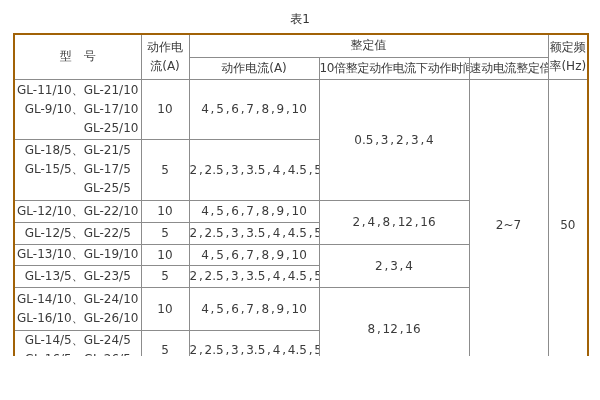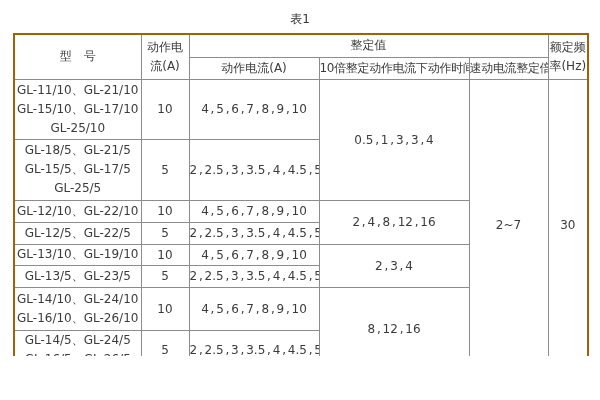--- a/index.html
+++ b/index.html
@@ -64,21 +64,21 @@
     letter-spacing: -0.3px;
   }
   td.nums {
     font-size: 11.5px;
     white-space: nowrap;
     word-spacing: -2px;
   }
   td.model-cell { font-size: 11.5px; }
   .model-block {
     display: inline-block;
-    text-align: center;
+    text-align: right;
     line-height: 19px;
     white-space: nowrap;
   }
   .model-block span { display: block; }
   td.single-model .model-block { text-align: center; }
 </style>
 </head>
 <body>
 
 <div class="page">
@@ -106,29 +106,29 @@
     <tr style="height:22px">
       <td class="hdr">动作电流(A)</td>
       <td class="hdr hdr-small">10倍整定动作电流下动作时间(S)</td>
       <td class="hdr hdr-mult">速动电流整定倍数</td>
     </tr>
 
     <tr style="height:60px">
       <td class="model-cell">
         <div class="model-block">
           <span>GL-11/10、GL-21/10</span>
-          <span>GL-15/10、GL-17/10</span>
+          <span>GL-9/10、GL-17/10</span>
           <span>GL-25/10</span>
         </div>
       </td>
       <td class="nums">10</td>
       <td class="nums">4 , 5 , 6 , 7 , 8 , 9 , 10</td>
-      <td rowspan="2" class="nums">0.5 , 1 , 3 , 3 , 4</td>
+      <td rowspan="2" class="nums">0.5 , 3 , 2 , 3 , 4</td>
       <td rowspan="8" class="nums">2~7</td>
-      <td rowspan="8" class="nums">30</td>
+      <td rowspan="8" class="nums">50</td>
     </tr>
 
     <tr style="height:61px">
       <td class="model-cell">
         <div class="model-block">
           <span>GL-18/5、GL-21/5</span>
           <span>GL-15/5、GL-17/5</span>
           <span>GL-25/5</span>
         </div>
       </td>

